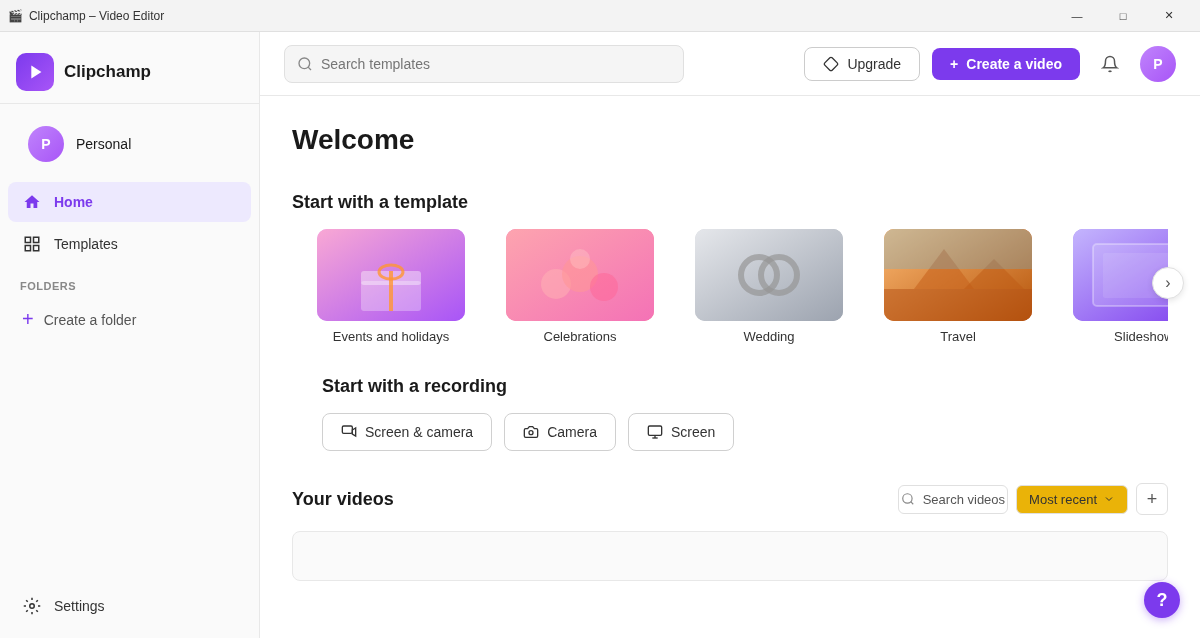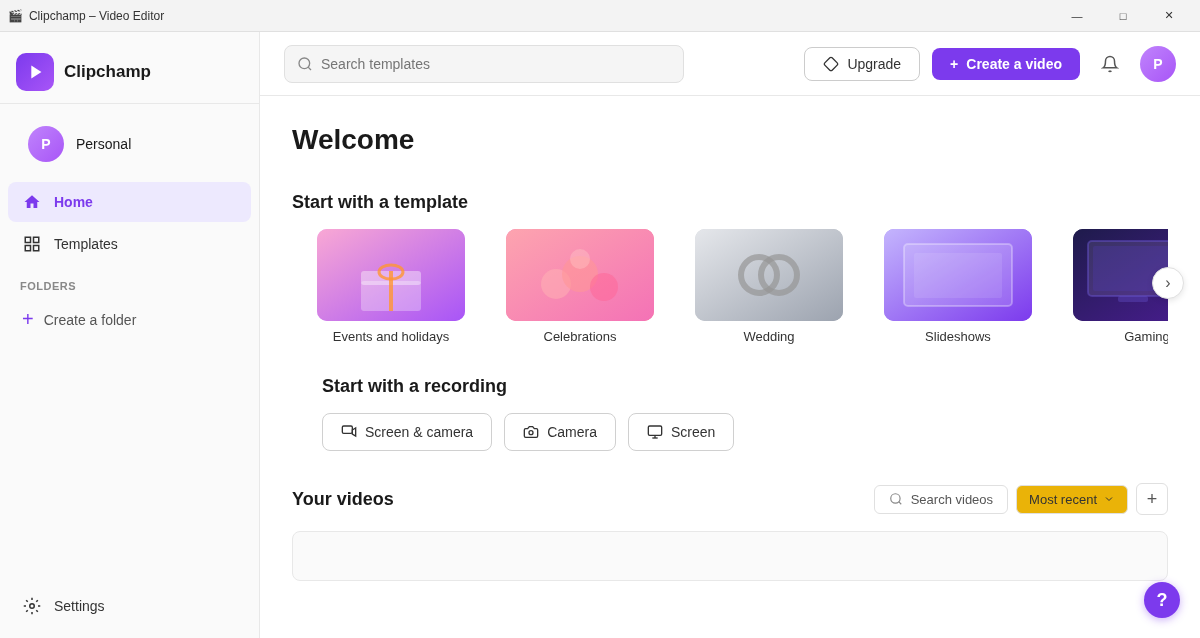--- a/index.html
+++ b/index.html
@@ -163,21 +163,21 @@
       padding: 10px 18px; border-radius: 8px;
       border: 1px solid #d0d0d0; background: #fff;
       font-size: 14px; color: #333; cursor: pointer;
     }
 
     
     .videos-section { margin-top: 32px; }
     .videos-header { display: flex; align-items: center; justify-content: space-between; margin-bottom: 16px; }
     .videos-search {
       display: flex; align-items: center; gap: 8px;
-      padding: 6px 14px; border: 1px solid #e0e0e0; border-radius: 6px;
+      padding: 6px 2px; border: 1px solid #e0e0e0; border-radius: 6px;
       background: #fff; font-size: 13px; color: #555;
     }
     .videos-controls { display: flex; align-items: center; gap: 8px; }
     .videos-sort {
       display: flex; align-items: center; gap: 6px;
       padding: 6px 12px; border: 1px solid #e0e0e0; border-radius: 6px;
       background: #eab308; font-size: 13px; color: #333; cursor: pointer;
     }
     .btn-add-video {
       width: 32px; height: 32px; border-radius: 6px;
@@ -379,20 +379,39 @@
                           <stop offset="100%" stop-color="#9ca3af"></stop>
                         </linearGradient>
                       </defs>
                     <circle cx="64" cy="46" r="18" fill="none" stroke="rgba(150,150,150,0.7)" stroke-width="6"></circle>
                     <circle cx="84" cy="46" r="18" fill="none" stroke="rgba(150,150,150,0.7)" stroke-width="6"></circle>
                   </svg>
                 </div>
                 <div class="template-label">Wedding</div>
               </div>
 
+              <div class="template-card">
+                <div class="template-thumb thumb-travel">
+                  <svg width="100%" height="100%" viewBox="0 0 148 92" xmlns="http://www.w3.org/2000/svg">
+                    <rect width="148" height="92" fill="url(#g4)"></rect>
+                    <defs>
+                        <linearGradient id="g4" x1="0" y1="0" x2="1" y2="1">
+                          <stop offset="0%" stop-color="#fdba74"></stop>
+                          <stop offset="100%" stop-color="#b45309"></stop>
+                        </linearGradient>
+                      </defs>
+
+                    <rect x="0" y="60" width="148" height="32" fill="rgba(180,80,20,0.5)"></rect>
+                    <polygon points="30,60 60,20 90,60" fill="rgba(200,100,30,0.6)"></polygon>
+                    <polygon points="80,60 110,30 140,60" fill="rgba(190,90,20,0.5)"></polygon>
+                    <rect x="0" y="0" width="148" height="40" fill="rgba(100,180,220,0.3)"></rect>
+                  </svg>
+                </div>
+                <div class="template-label">Travel</div>
+              </div>
 
               <div class="template-card">
                 <div class="template-thumb thumb-slideshows">
                   <svg width="100%" height="100%" viewBox="0 0 148 92" xmlns="http://www.w3.org/2000/svg">
                     <rect width="148" height="92" fill="url(#g5)"></rect>
                     <defs>
                         <linearGradient id="g5" x1="0" y1="0" x2="1" y2="1">
                           <stop offset="0%" stop-color="#c4b5fd"></stop>
                           <stop offset="100%" stop-color="#7c3aed"></stop>
                         </linearGradient>

